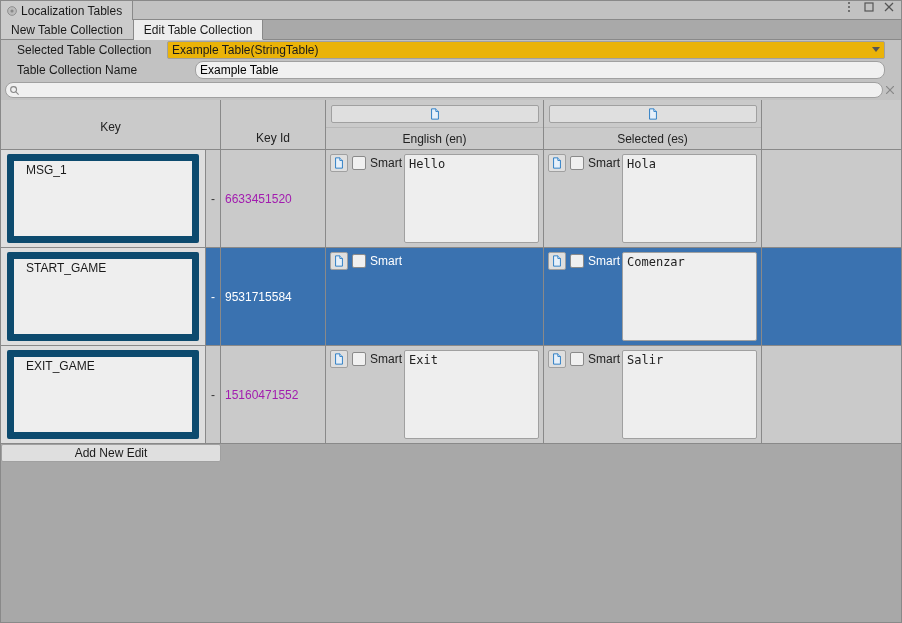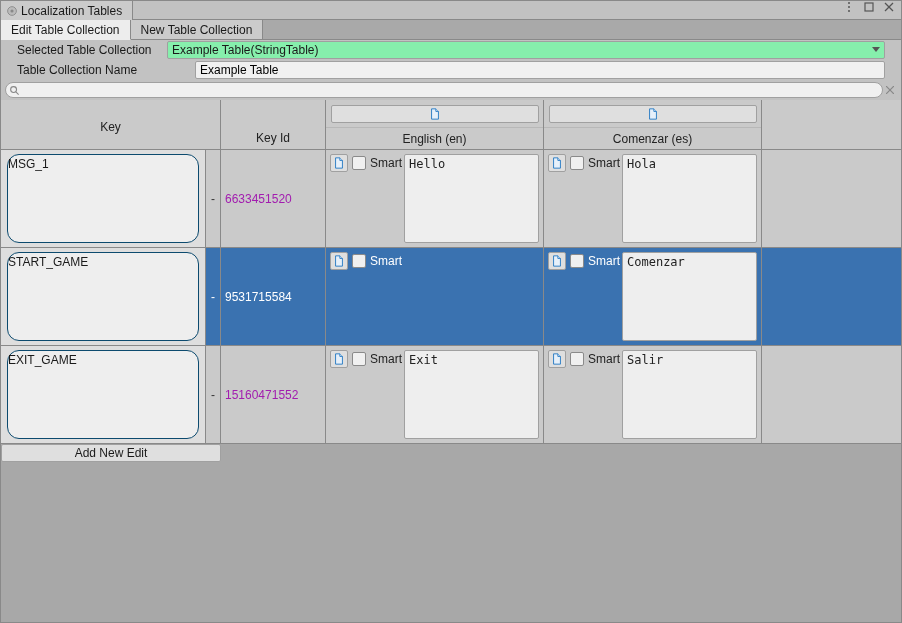--- a/index.html
+++ b/index.html
@@ -13,23 +13,23 @@
   .title-spacer{flex:1}
   .title-btns{display:flex;align-items:center;gap:8px;padding-right:6px;color:#555}
   .title-btns div{width:12px;height:12px;display:flex;align-items:center;justify-content:center}
   
   .tabs-row{height:20px;background:#a9a9a9;display:flex;align-items:stretch;border-bottom:1px solid #898989}
   .tab{padding:0 10px;display:flex;align-items:center;background:#cbcbcb;border-right:1px solid #898989;font-size:12px;cursor:pointer}
   .tab.active{background:#ededed;border-bottom:1px solid #ededed;margin-bottom:-1px}
   
   .form-row{display:flex;align-items:center;height:20px;background:#c2c2c2;padding:0 16px;font-size:12px}
   .form-label{width:150px}
-  .dropdown{flex:1;height:18px;background:#86efac;border:1px solid #a0a0a0;border-radius:2px;display:flex;align-items:center;padding:0 4px;font-size:12px;position:relative}
+  .dropdown{flex:1;height:18px;background:#eab308;border:1px solid #a0a0a0;border-radius:2px;display:flex;align-items:center;padding:0 4px;font-size:12px;position:relative}
   .dropdown .dd-arrow{position:absolute;right:4px;top:5px}
-  .text-input{flex:1;height:18px;background:#f0f0f0;border:1px solid #a0a0a0;border-radius:2px;padding:0 4px;font-size:12px;outline:none}
+  .text-input{flex:1;height:18px;background:#f0f0f0;border:1px solid #a0a0a0;border-radius:8px;padding:0 4px;font-size:12px;outline:none}
   
   .search-row{height:20px;background:#c2c2c2;display:flex;align-items:center;padding:2px 4px}
   .search-box{flex:1;height:16px;background:#f0f0f0;border:1px solid #a0a0a0;border-radius:8px;display:flex;align-items:center;padding:0 3px}
   .search-box input{flex:1;border:none;background:transparent;outline:none;font-size:11px;padding-left:4px}
   .search-clear{width:14px;height:14px;display:flex;align-items:center;justify-content:center;color:#777;cursor:pointer}
   
   .table-area{flex:1;background:#a8a8a8;display:flex;flex-direction:column;overflow:hidden}
   .thead{display:flex;height:50px;background:#cacaca;border-bottom:1px solid #898989}
   .th{border-right:1px solid #898989;display:flex;flex-direction:column;justify-content:center;align-items:center;font-size:12px;color:#222}
   .th-key{width:220px;justify-content:flex-end;padding-bottom:15px}
@@ -37,21 +37,21 @@
   .th-lang{width:218px}
   .th-right{flex:1;border-right:none}
   .lang-top{flex:1;display:flex;align-items:center;justify-content:center}
   .lang-icon-btn{width:208px;height:18px;background:#dfdfdf;border:1px solid #a0a0a0;border-radius:2px;display:flex;align-items:center;justify-content:center}
   .lang-bottom{height:22px;display:flex;align-items:center;justify-content:center;border-top:1px solid #b8b8b8;width:100%}
   
   .tbody{display:flex;flex-direction:column}
   .trow{display:flex;height:98px;border-bottom:1px solid #898989}
   .cell{border-right:1px solid #898989}
   .cell-key{width:205px;background:#dedede;padding:4px 6px;font-size:12px;display:flex;align-items:flex-start}
-  .cell-key-inner{width:100%;height:100%;border:1px solid #0c4a6e;background:#eee;border-radius:12px;padding:2px 0;font-size:12px}
+  .cell-key-inner{width:100%;height:100%;border:7px solid #0c4a6e;background:#eee;border-radius:2px;padding:2px 12px;font-size:12px}
   .cell-remove{width:15px;background:#cacaca;display:flex;align-items:center;justify-content:center;color:#333;font-size:12px;cursor:pointer}
   .cell-keyid{width:105px;background:#cacaca;display:flex;align-items:center;padding:0 4px;font-size:12px;color:#a21caf}
   .cell-lang{width:218px;background:#cacaca;padding:4px;display:flex;flex-direction:row;gap:2px}
   .cell-right{flex:1;background:#cacaca;border-right:none}
   .trow.selected .cell-keyid,.trow.selected .cell-lang,.trow.selected .cell-right,.trow.selected .cell-remove{background:#3a72b0;color:#fff}
   .smart-row{display:flex;align-items:center;gap:4px;height:18px}
   .icon-btn{width:18px;height:18px;background:#dfdfdf;border:1px solid #a0a0a0;border-radius:2px;display:flex;align-items:center;justify-content:center;cursor:pointer}
   .checkbox{width:14px;height:14px;background:#f0f0f0;border:1px solid #8a8a8a;border-radius:2px;cursor:pointer}
   .smart-label{font-size:12px;color:#222}
   .trow.selected .smart-label{color:#fff}
@@ -92,22 +92,22 @@
       <div>
           <svg width="10" height="10" viewBox="0 0 10 10">
             <line x1="1" y1="1" x2="9" y2="9" stroke="#555" stroke-width="1.3"></line>
             <line x1="9" y1="1" x2="1" y2="9" stroke="#555" stroke-width="1.3"></line>
           </svg>
         </div>
     </div>
   </div>
 
   <div class="tabs-row">
+    <div class="tab">New Table Collection</div>
     <div class="tab active">Edit Table Collection</div>
-    <div class="tab">New Table Collection</div>
   </div>
 
   <div class="form-row">
     <div class="form-label">Selected Table Collection</div>
     <div class="dropdown">
       <span>Example Table(StringTable)</span>
       <svg class="dd-arrow" width="8" height="6" viewBox="0 0 8 6">
           <path d="M0 0 L8 0 L4 5 Z" fill="#555"></path>
         </svg>
     </div>
@@ -152,21 +152,21 @@
           </div>
           <div class="th th-lang">
             <div class="lang-top">
               <div class="lang-icon-btn">
                 <svg class="doc-icon" width="12" height="12" viewBox="0 0 14 14">
                   <path d="M3 1 L8 1 L11 4 L11 13 L3 13 Z" fill="#e6f0fa" stroke="#1771c0" stroke-width="1"></path>
                   <path d="M8 1 L8 4 L11 4" fill="none" stroke="#1771c0" stroke-width="1"></path>
                 </svg>
               </div>
             </div>
-            <div class="lang-bottom">Comenzar (es)</div>
+            <div class="lang-bottom">Selected (es)</div>
           </div>
         </div>
       <div class="th th-right"></div>
     </div>
 
     <div class="tbody" id="tbody">
         <div class="trow">
           <div class="cell cell-key">
             <div class="cell-key-inner">MSG_1</div>
           </div>

